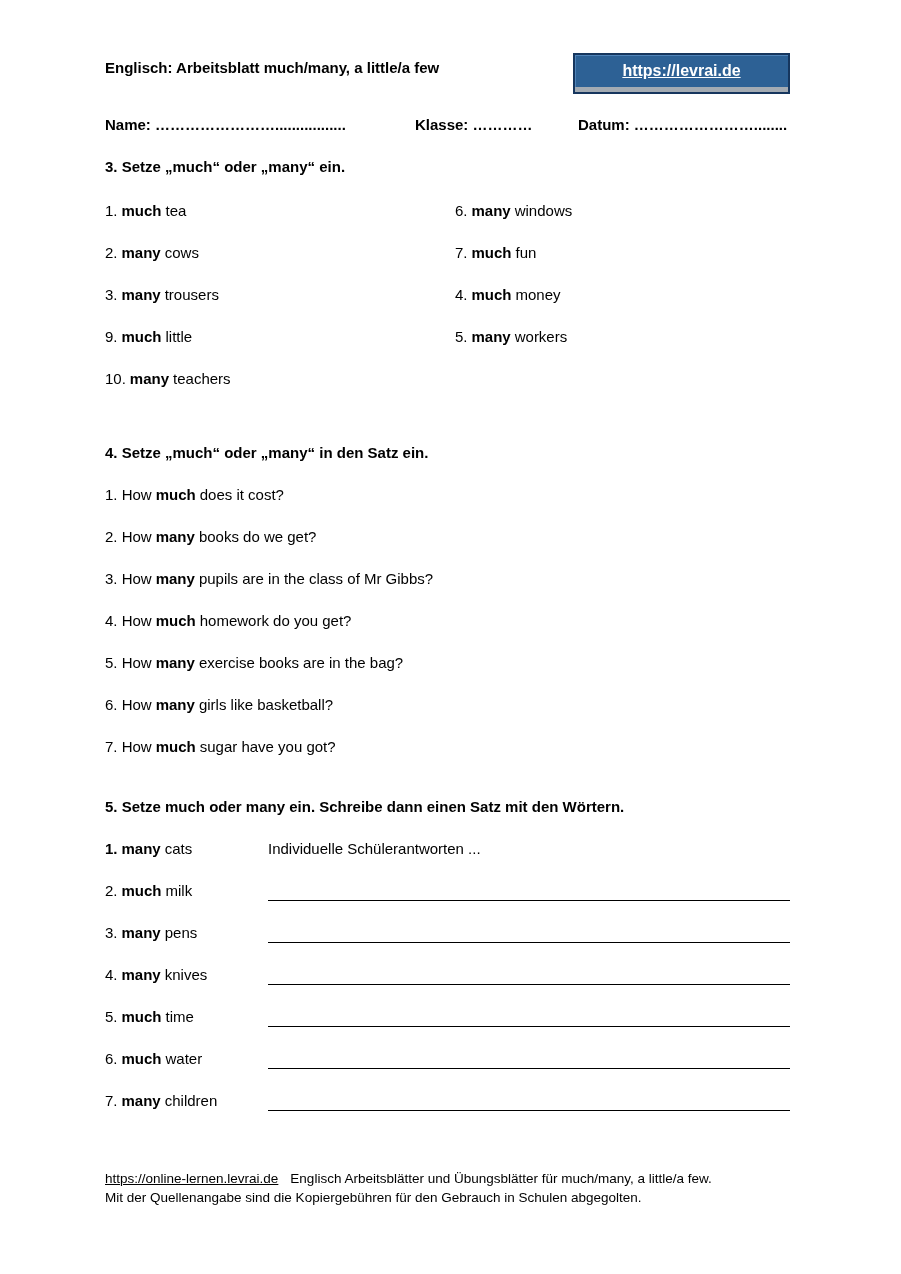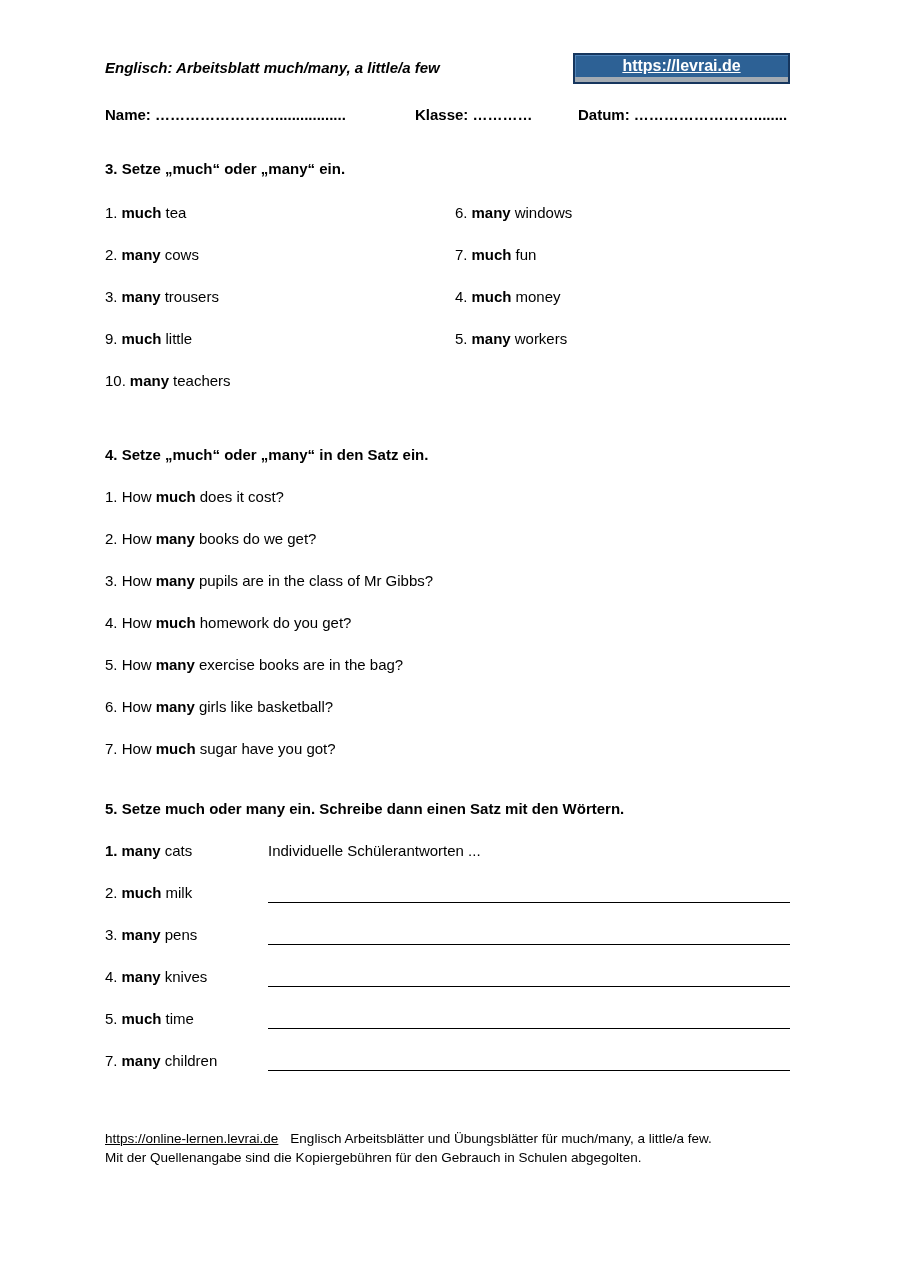--- a/index.html
+++ b/index.html
@@ -10,40 +10,40 @@
     background: #ffffff;
     color: #000000;
     font-family: "Liberation Sans", sans-serif;
     font-size: 15px;
     padding: 53px 111px 0 105px;
     position: relative;
     overflow: hidden;
   }
   
   .header { display: flex; justify-content: space-between; align-items: flex-start; }
-  .title { font-weight: bold; padding-top: 6px; white-space: nowrap; font-style: italic; }
+  .title { font-weight: bold; padding-top: 6px; white-space: nowrap; }
   .linkbox {
-    width: 217px; height: 31px;
+    width: 217px; height: 41px;
     background: #2d6195;
     border: 2px solid #16365e;
     box-shadow: inset 0 -5px 0 #a3abb3, inset 1px 1px 0 #4f83b8;
     display: flex; align-items: center; justify-content: center;
     cursor: pointer; flex: none;
   }
   .linktext {
     color: #ffffff; font-weight: bold; font-size: 16px;
     text-decoration: underline; padding-bottom: 5px;
   }
   
   .fields { margin-top: 22px; font-weight: bold; display: flex; white-space: nowrap; }
   .fields .fname  { width: 310px; flex: none; }
   .fields .fklasse{ width: 163px; flex: none; }
   
   .hd { font-size: 15px; font-weight: bold; line-height: 20px; }
-  .hd3 { margin-top: 36px; }
+  .hd3 { margin-top: 24px; }
   .hd4 { margin-top: 54px; }
   .hd5 { margin-top: 40px; }
   
   .grid3 { display: grid; grid-template-columns: 350px 1fr; margin-top: 2px; }
   .item, .p4 { margin-top: 22px; line-height: 20px; }
   .pre { margin-right: 4px; }
   .item b, .p4 b, .lab b { margin-right: 4px; }
   
   .row5 { margin-top: 22px; display: flex; line-height: 20px; }
   .lab { width: 163px; flex: none; }
@@ -110,20 +110,24 @@
     </p>
     <p class="row5">
       <span class="lab"><span class="pre">4.</span><b>many</b><span>knives</span></span>
       <span class="blank"></span>
     </p>
     <p class="row5">
       <span class="lab"><span class="pre">5.</span><b>much</b><span>time</span></span>
       <span class="blank"></span>
     </p>
     <p class="row5">
+      <span class="lab"><span class="pre">6.</span><b>much</b><span>water</span></span>
+      <span class="blank"></span>
+    </p>
+    <p class="row5">
       <span class="lab"><span class="pre">7.</span><b>many</b><span>children</span></span>
       <span class="blank"></span>
     </p>
   </div>
 
   <div class="footer">
     <p><a class="flink">https://online-lernen.levrai.de</a><span>Englisch Arbeitsblätter und Übungsblätter für much/many, a little/a few.</span></p>
     <p>Mit der Quellenangabe sind die Kopiergebühren für den Gebrauch in Schulen abgegolten.</p>
   </div>
 

